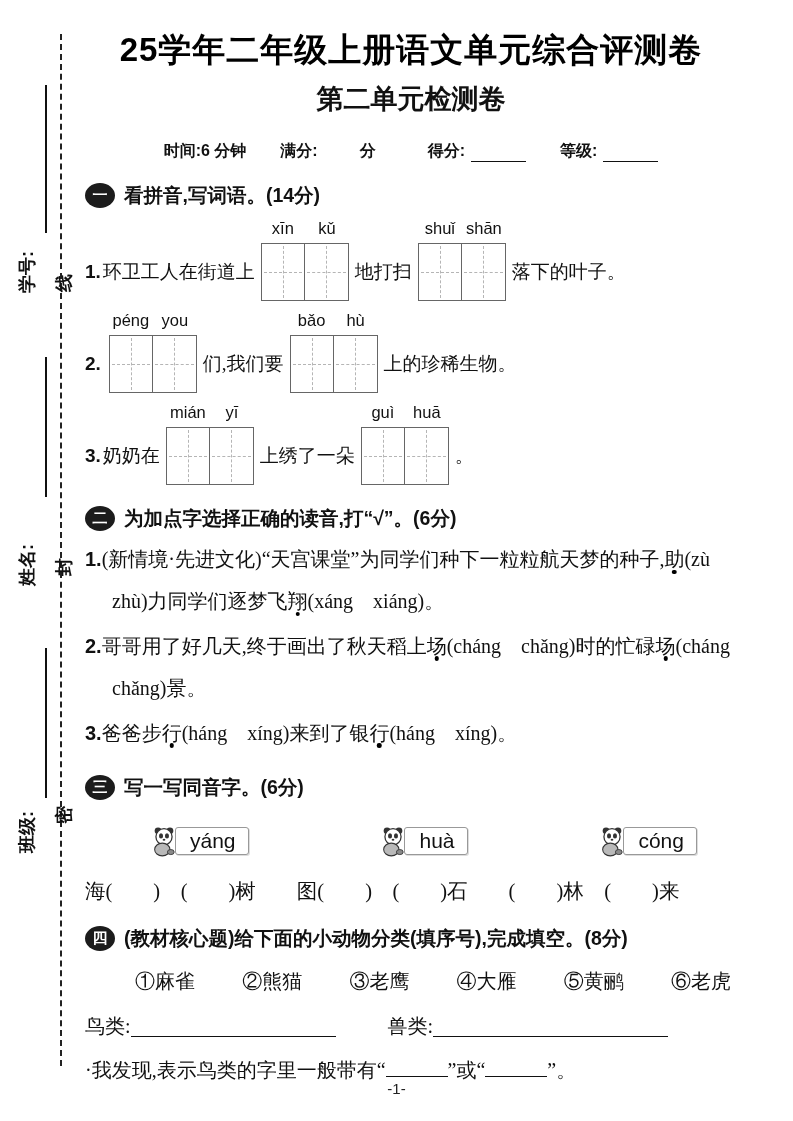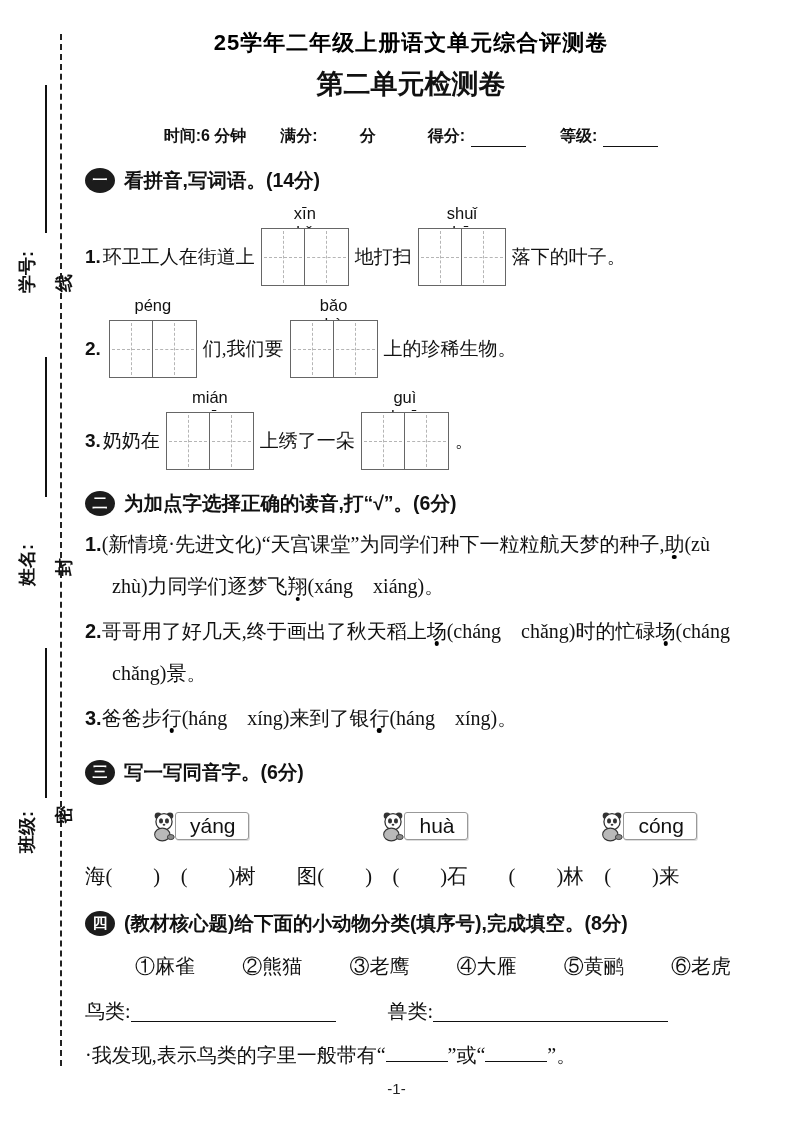--- a/index.html
+++ b/index.html
@@ -23,21 +23,21 @@
   .vt-xuehao { left:-15px; top:262px; }
   .vt-xingming { left:-15px; top:555px; }
   .vt-banji { left:-15px; top:822px; }
   .vt-xian { left:22px; top:273px; }
   .vt-feng { left:22px; top:557px; }
   .vt-mi   { left:22px; top:805px; }
   
   .main { position:absolute; left:85px; top:28px; width:652px; }
   .title {
     text-align:center; font-family:"Liberation Sans", sans-serif;
-    font-weight:900; font-size:22px; letter-spacing:1px; color:#000;
+    font-weight:900; font-size:33px; letter-spacing:1px; color:#000;
   }
   .subtitle {
     text-align:center; font-family:"Liberation Sans", sans-serif;
     font-weight:900; font-size:27px; margin-top:8px;
   }
   .inforow {
     display:flex; justify-content:center; align-items:flex-end;
     margin-top:24px; font-family:"Liberation Sans", sans-serif;
     font-weight:bold; font-size:16px; gap:6px;
   }
@@ -55,21 +55,21 @@
     background:#1c1c1c; color:#fff; font-size:15px; font-weight:bold;
     display:flex; align-items:center; justify-content:center;
     font-family:"Liberation Sans", sans-serif;
   }
   
   .s1row { display:flex; align-items:center; margin-top:34px; font-size:19px; }
   .s1row .qn { font-family:"Liberation Sans", sans-serif; font-weight:bold; margin-right:2px; }
   .wgroup { position:relative; display:inline-flex; margin:0 6px; }
   .wgroup .pinyin {
     position:absolute; top:-24px; left:0; right:0; display:flex;
-    font-family:"Liberation Sans", sans-serif; font-size:16.5px; color:#111;flex-direction:column;
+    font-family:"Liberation Sans", sans-serif; font-size:16.5px; color:#111;
   }
   .wgroup .pinyin span { flex:1; text-align:center; white-space:nowrap; }
   .cell { width:44px; height:58px; border:1.4px solid #666; position:relative; background:#fff; }
   .cell + .cell { border-left:none; }
   .cell::before { content:""; position:absolute; left:50%; top:2px; bottom:2px; border-left:1px dashed #b5b5b5; }
   .cell::after  { content:""; position:absolute; top:50%; left:2px; right:2px; border-top:1px dashed #b5b5b5; }
   
   .qlist { margin-top:6px; }
   .q { font-size:20px; line-height:2.12; padding-left:27px; text-indent:-27px; margin-top:2px; }
   .q .qn { font-family:"Liberation Sans", sans-serif; font-weight:bold; }

